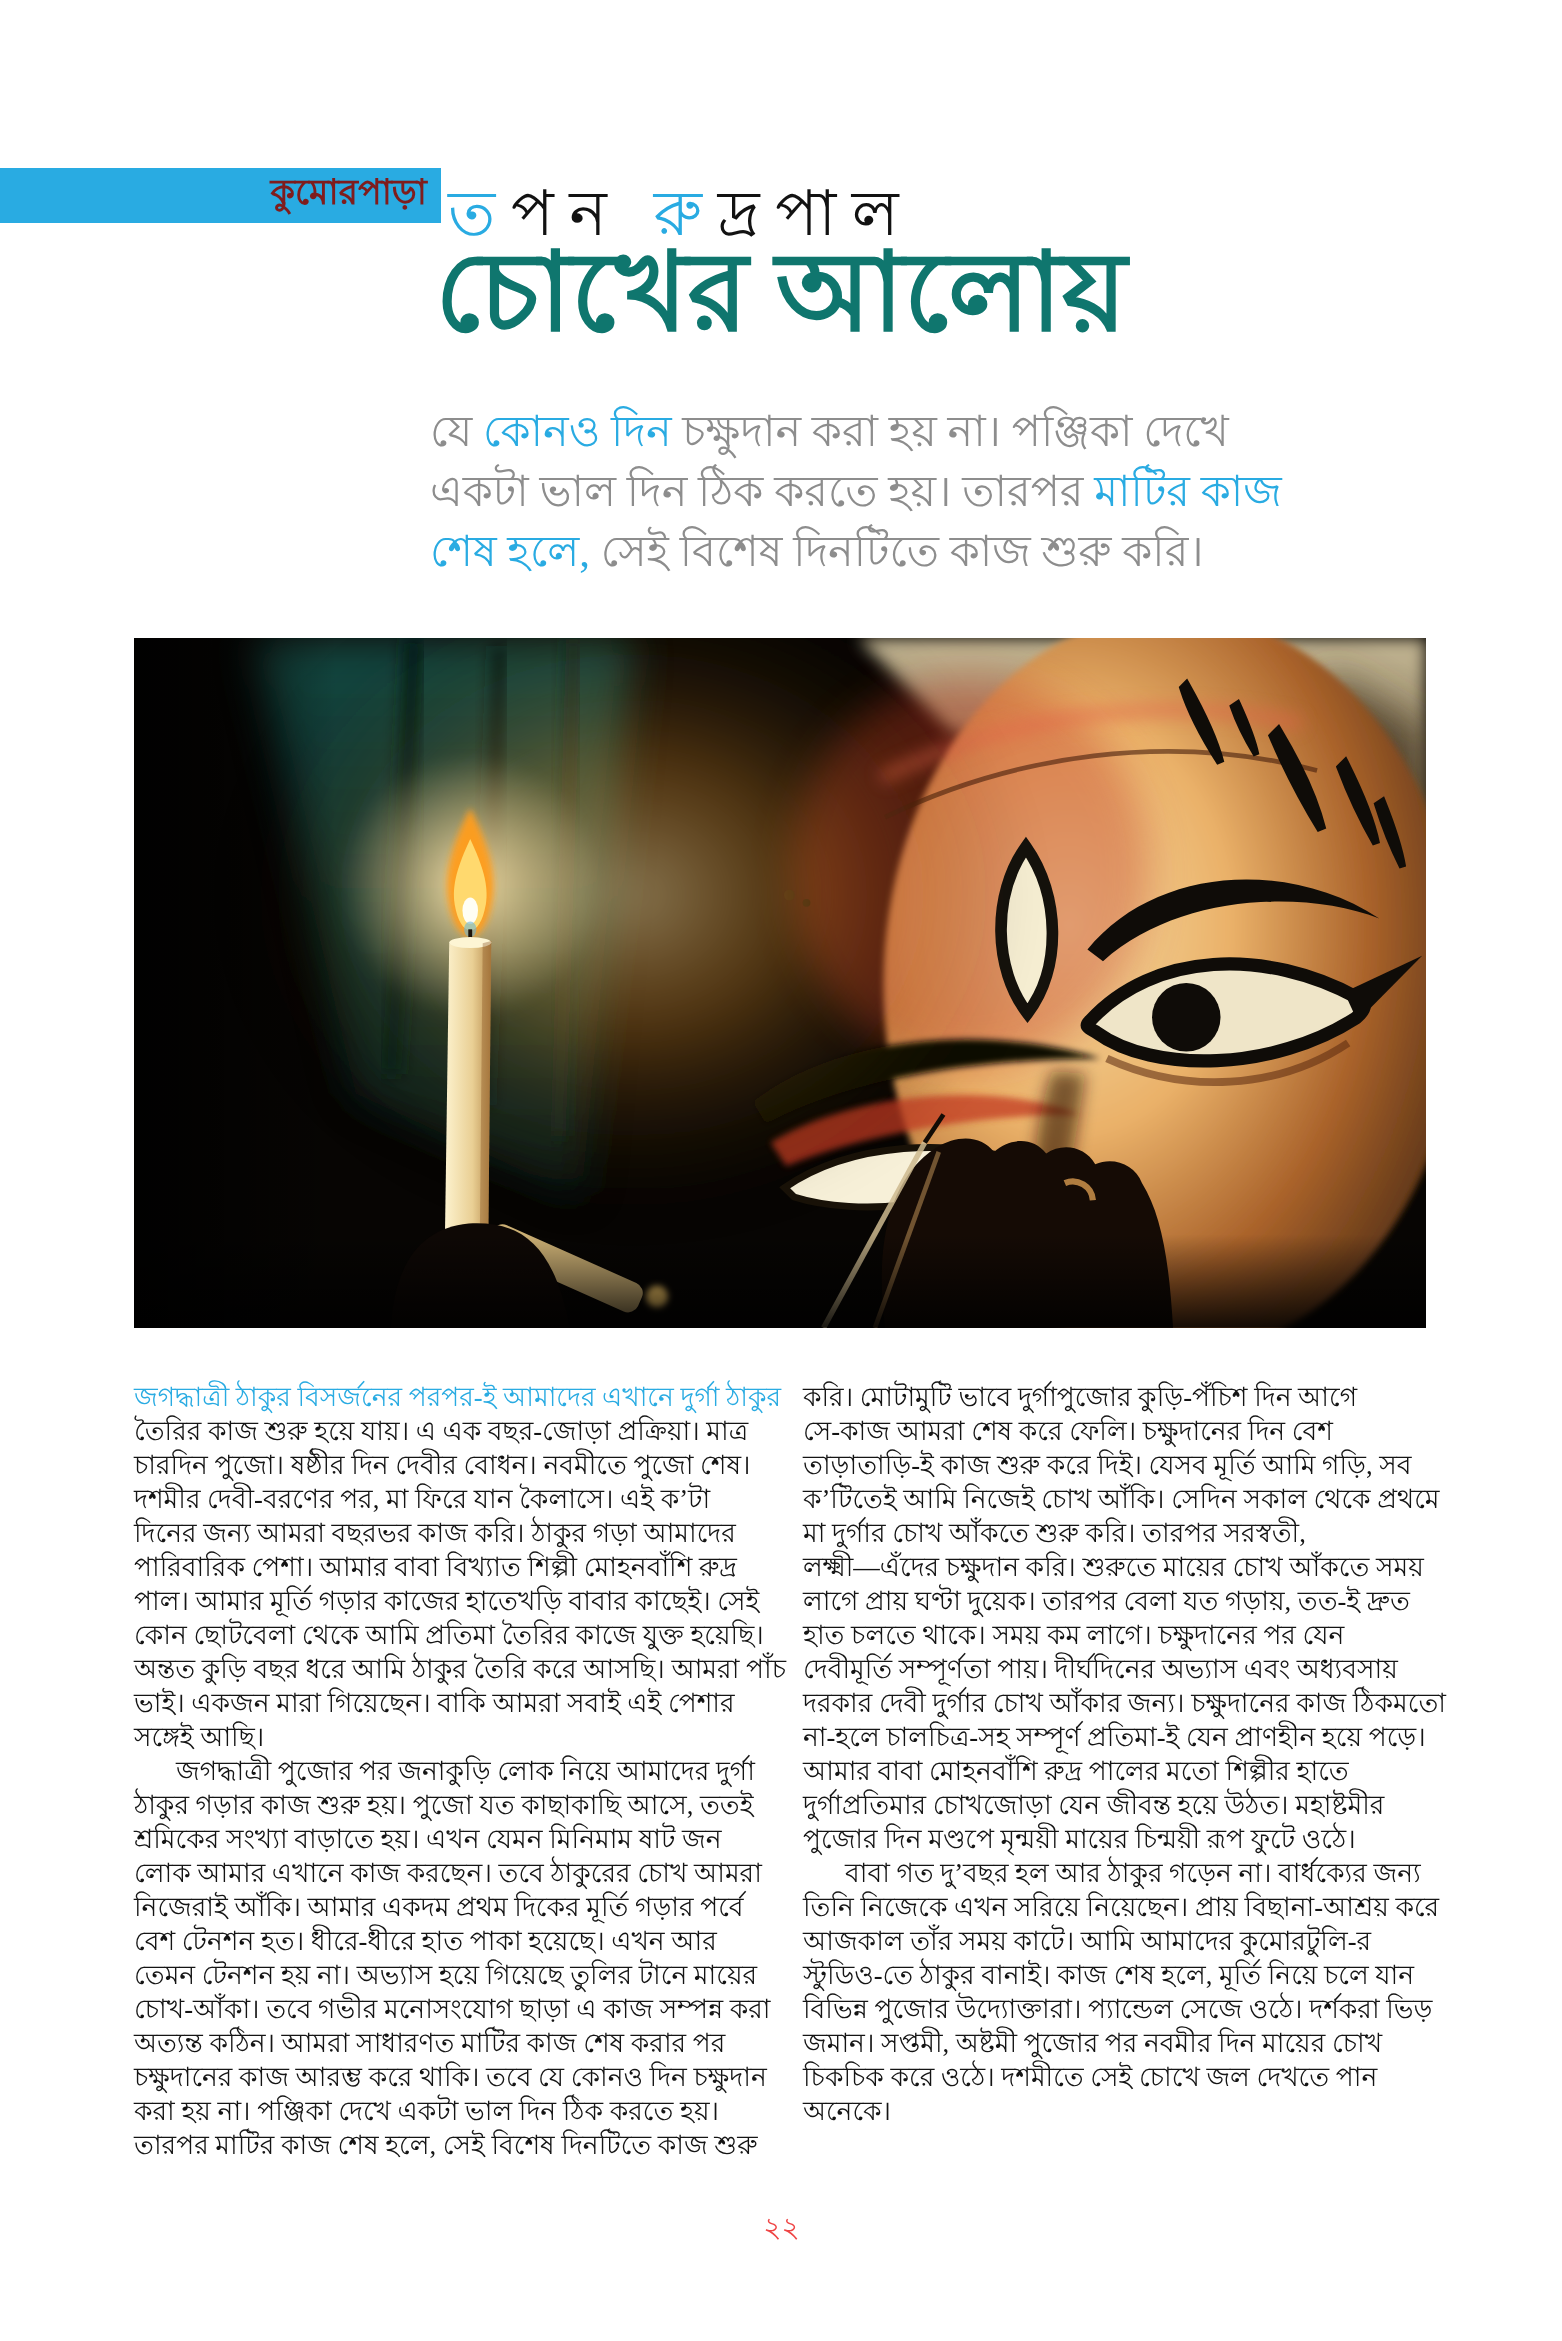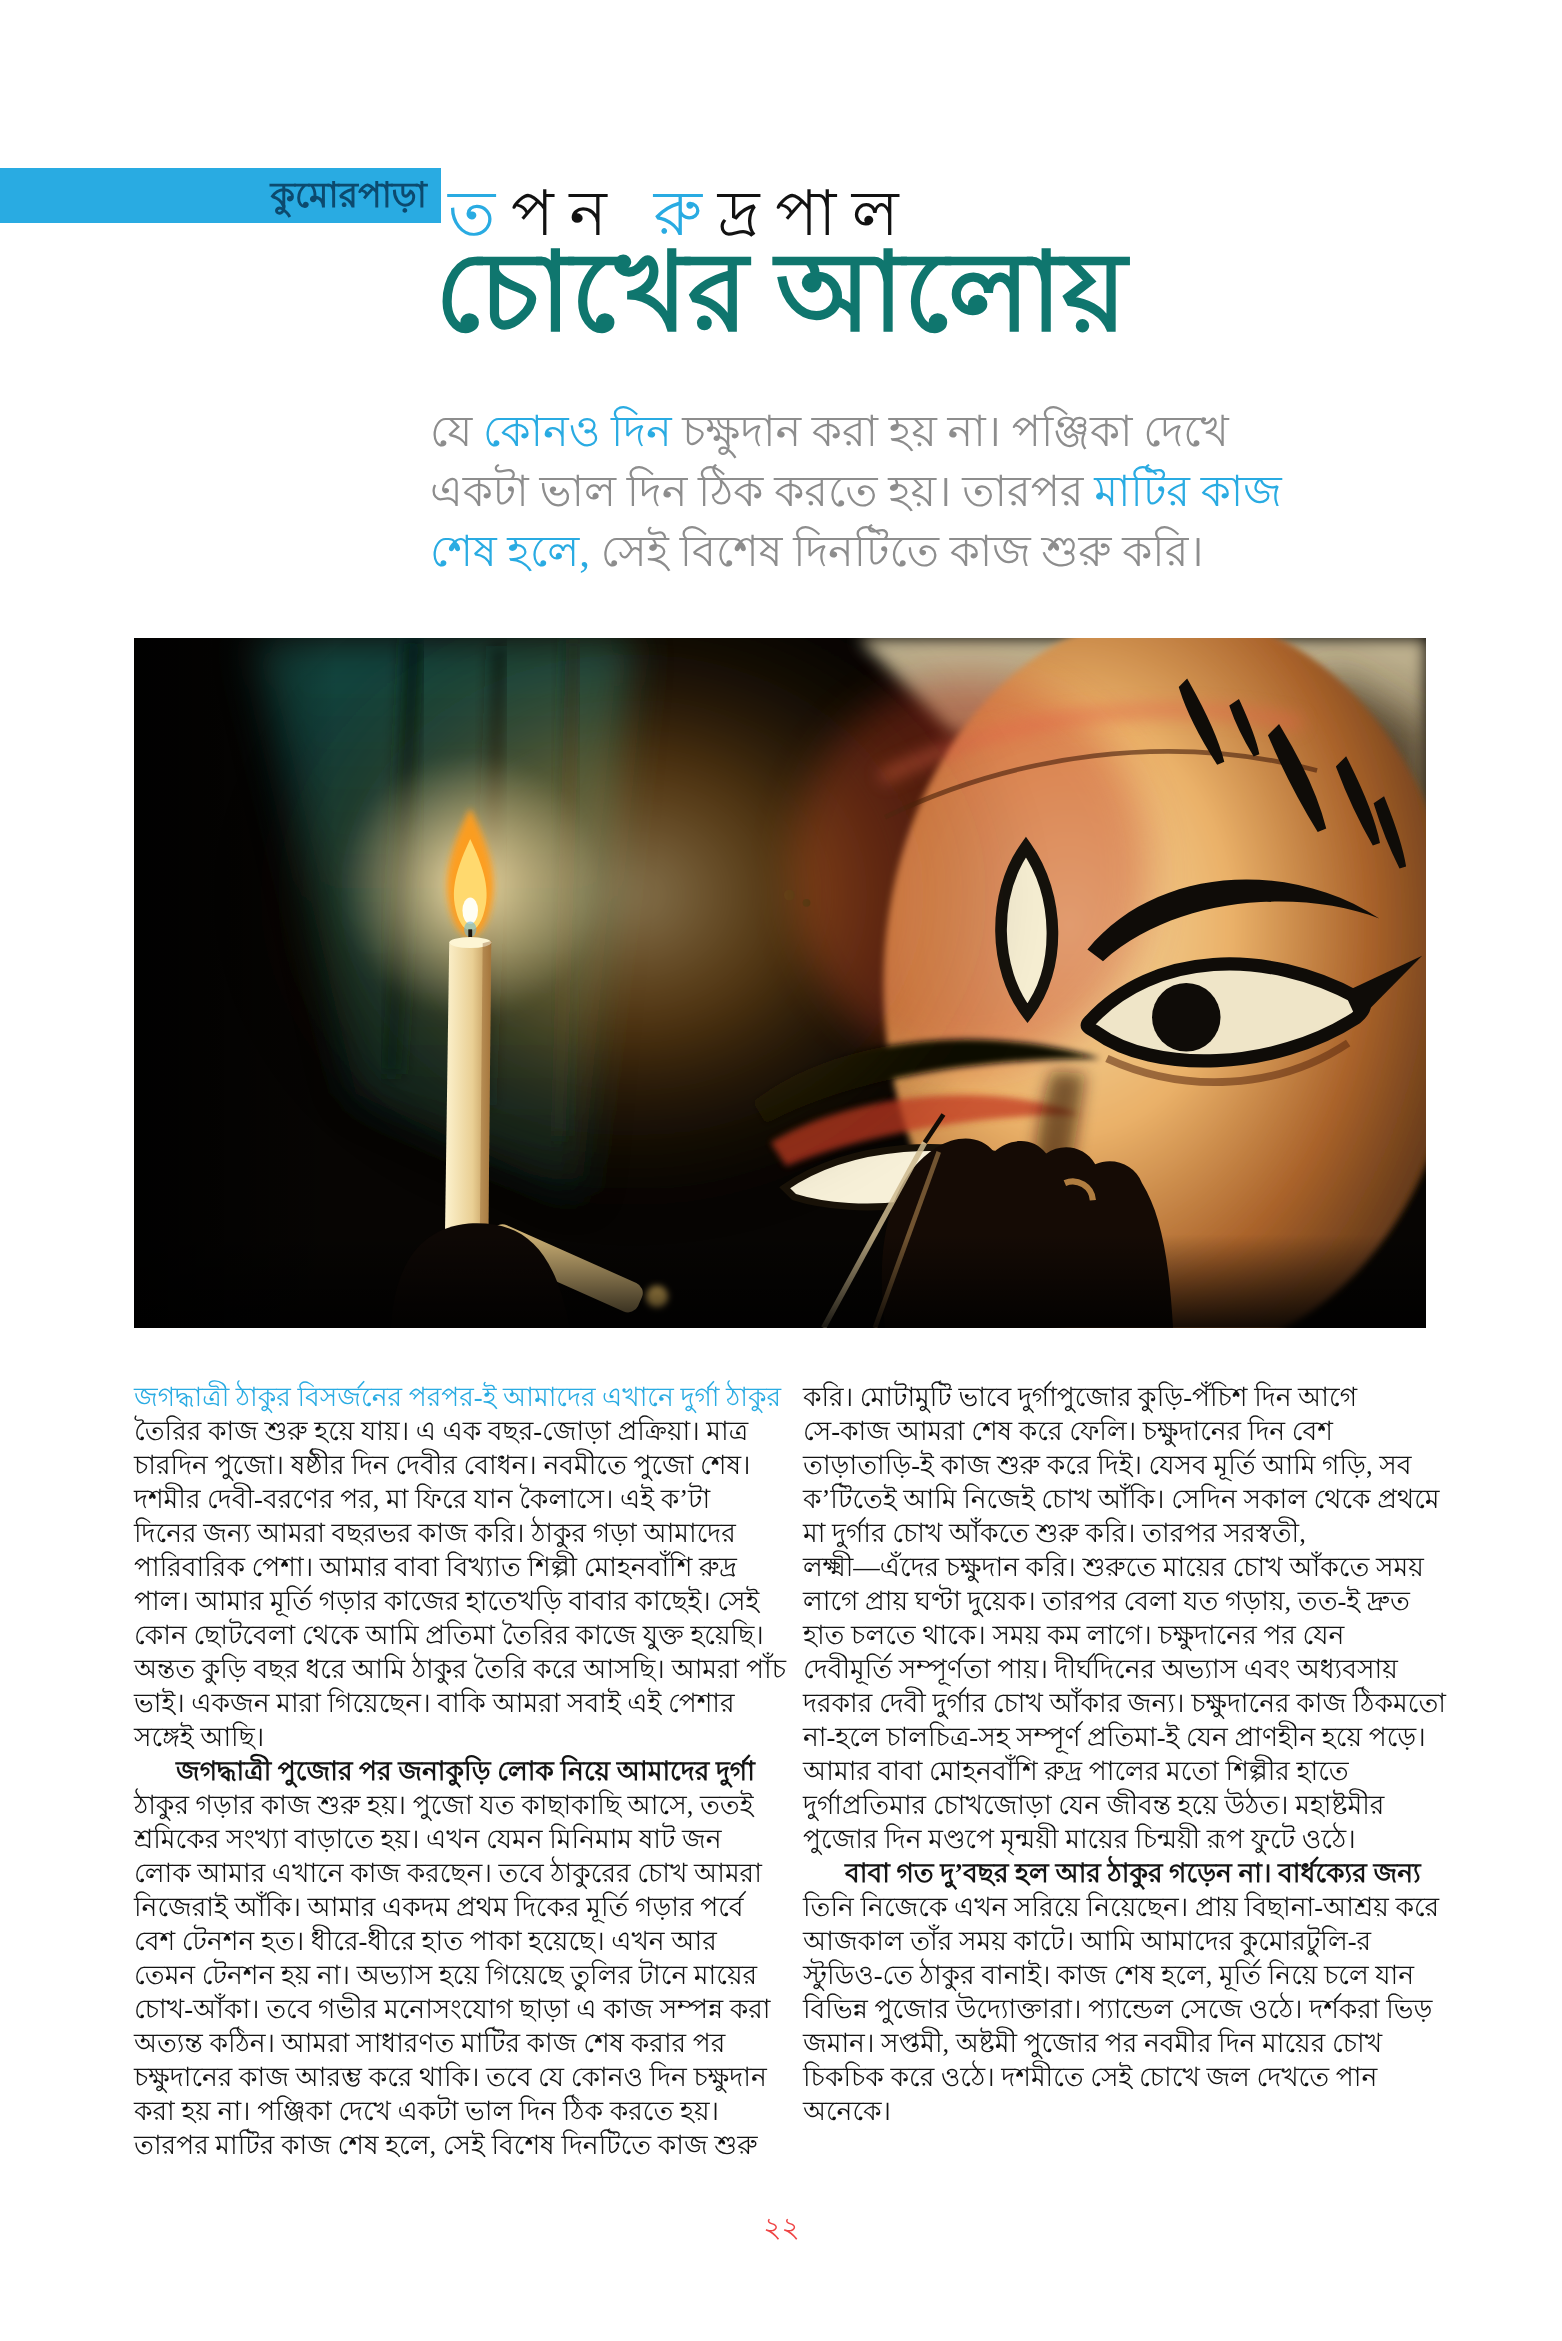--- a/index.html
+++ b/index.html
@@ -1,40 +1,40 @@
 <!DOCTYPE html>
 <html style="--accent: #29abe2;font-size:12.5px"><head>
 <meta charset="utf-8">
 <style>
   html,body{margin:0;padding:0;background:#fff;}
   .page{position:relative;width:1563px;height:2342px;background:#ffffff;overflow:hidden;
         font-family:"Liberation Serif",serif;color:#151515;}
   
   .kicker{position:absolute;left:0;top:168px;width:441px;height:55px;background:var(--accent,#29abe2);
           box-sizing:border-box;text-align:right;padding-right:14px;
-          font-family:Liberation Sans, sans-serif;font-weight:bold;font-size:35px;line-height:54px;color:#0c4a6e;}
+          font-family:Liberation Mono, monospace;font-weight:bold;font-size:35px;line-height:54px;color:#7f1d1d;}
   
   .author{position:absolute;left:448px;top:165px;font-size:63px;letter-spacing:15.6px;white-space:nowrap;color:#121212;}
   .author .ln{display:inline;}
   .author .hl{color:var(--accent,#29abe2);}
   
   .title{position:absolute;left:314px;top:230px;width:934px;text-align:center;
          font-size:110px;line-height:1.15;font-weight:bold;color:#0f766e;}
   
   .lead{position:absolute;left:430px;top:402px;width:1012px;font-size:43px;line-height:60px;color:#8d8d8d;}
   .lead .hl{color:var(--accent,#29abe2);}
   
   .photo{position:absolute;left:134px;top:638px;width:1292px;height:690px;background:#070503;}
   .photo svg{display:block;}
   
   .col{position:absolute;top:1380px;width:648px;font-size:26.5px;line-height:34px;color:#141414;}
   .col-left{left:134px;}
   .col-right{left:803px;}
   .col .ln{height:34px;white-space:nowrap;}
-  .col .ln.ind{text-indent:42px;font-weight:bold;}
+  .col .ln.ind{text-indent:42px;}
   .col .hl{color:var(--accent,#29abe2);}
   
   .pageno{position:absolute;left:0;top:2206px;width:100%;text-align:center;font-size:28px;color:#ef4444;}
 </style>
 </head>
 <body>
 
 <div class="page">
 
   <div class="kicker">

